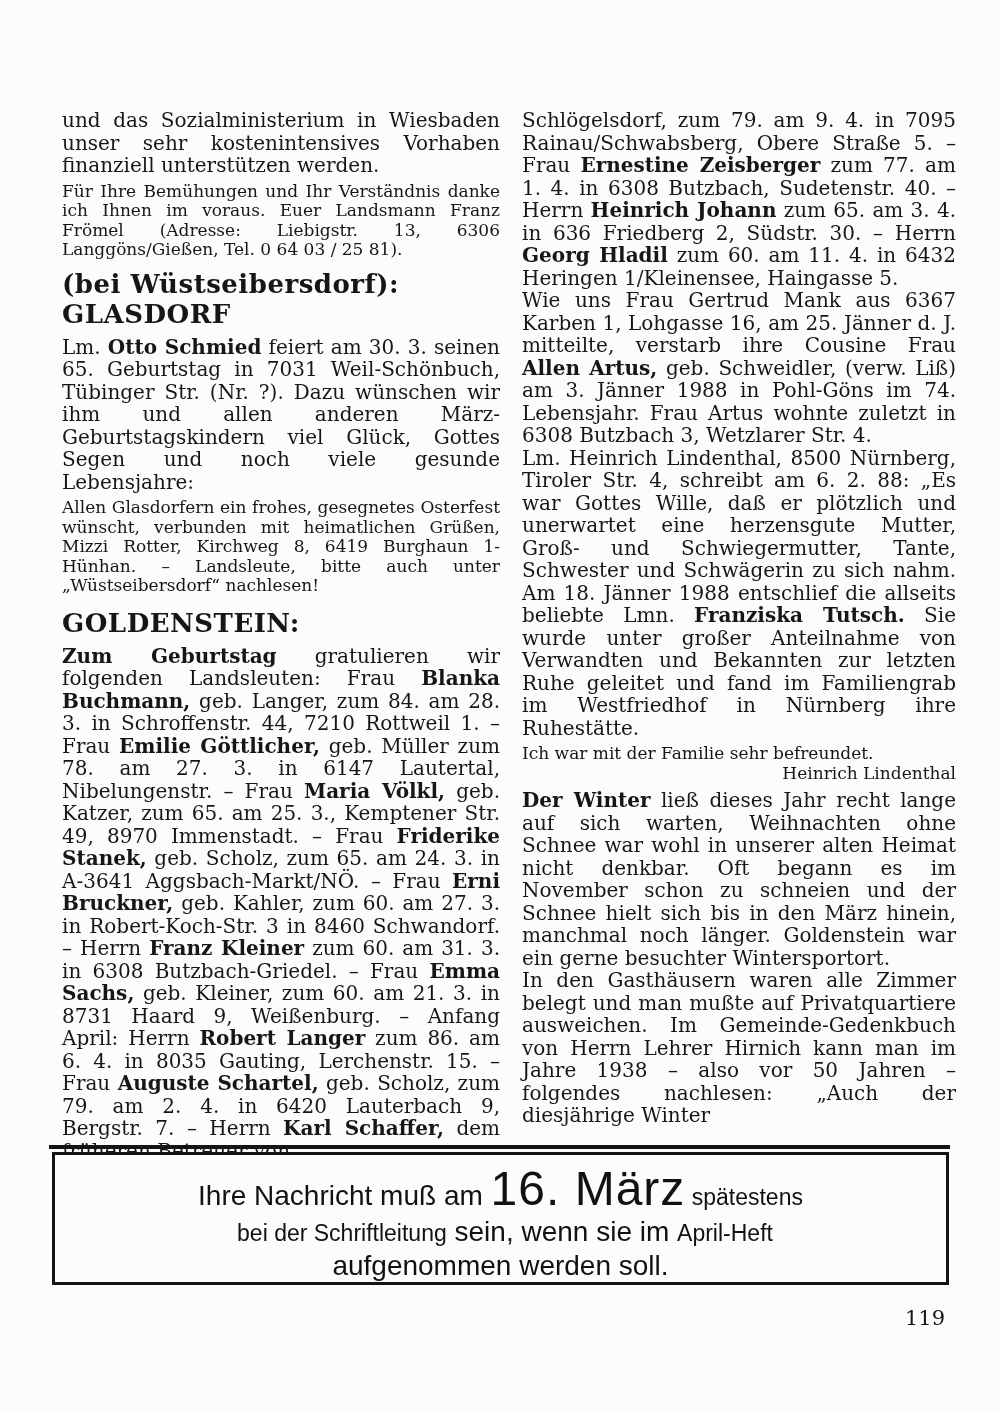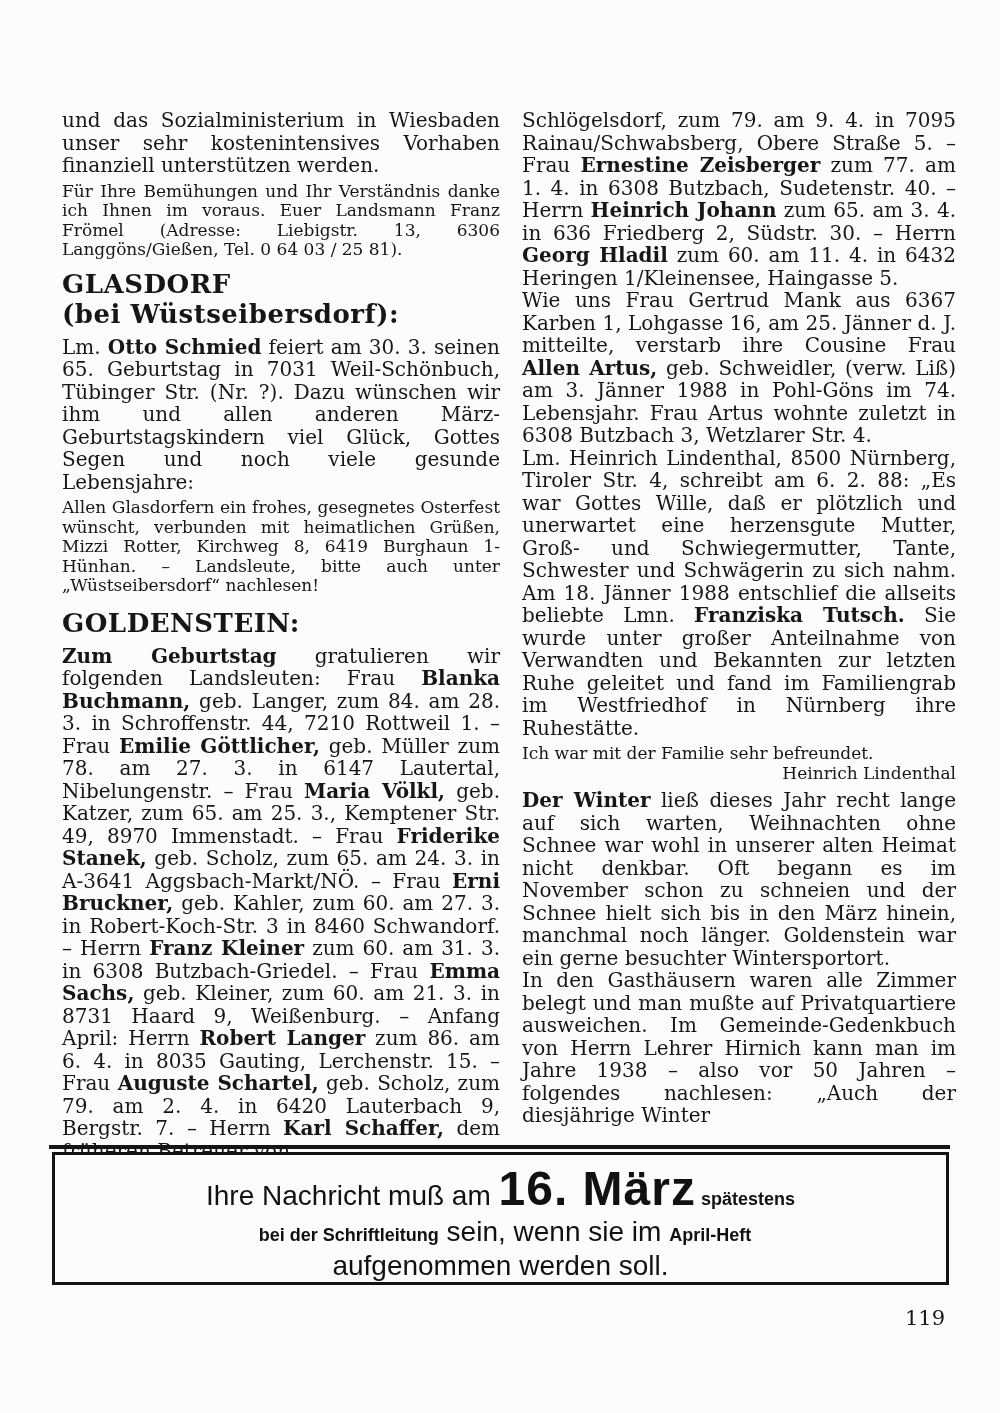--- a/index.html
+++ b/index.html
@@ -49,41 +49,41 @@
     background:#fcfcfa;
     text-align:center;
     font-family:"Liberation Sans", sans-serif;
     color:#111111;
     padding-top:7px;
   }
   .nb-line1 { height:53px; line-height:53px; white-space:nowrap; }
   .nb-line2 { height:34px; line-height:34px; white-space:nowrap;padding-left:9px; }
   .nb-line3 { height:34px; line-height:34px; }
   .nb-reg  { font-size:28px; font-weight:400; }
-  .nb-bold { font-size:18px; font-weight:700; }
-  .nb-date { font-size:48px; font-weight:700; letter-spacing:1px; }
+  .nb-bold { font-size:23px; font-weight:400; }
+  .nb-date { font-size:48px; font-weight:400; letter-spacing:1px; }
 
   .page-number {
     position:absolute; right:55px; top:1306px;
     font-family:"DejaVu Serif", serif;
     font-size:21px; color:#161616;
     text-align:left;
   }
 </style>
 </head>
 <body>
 
 <div class="page">
 
   <div class="col col-left">
     <p class="body">und das Sozialministerium in Wiesbaden unser sehr kostenintensives Vorhaben finanziell unterstützen werden.</p>
     <div class="note">Für Ihre Bemühungen und Ihr Verständnis danke ich Ihnen im voraus. Euer Landsmann Franz Frömel (Adresse: Liebigstr. 13, 6306 Langgöns/Gießen, Tel. 0 64 03 / 25 81).</div>
     <h2 class="heading">
+      <span class="hline">(bei Wüstseibersdorf):</span>
       <span class="hline">GLASDORF</span>
-      <span class="hline">(bei Wüstseibersdorf):</span>
     </h2>
     <p class="body"><span>Lm. </span><span style="font-weight: bold;">Otto Schmied</span><span> feiert am 30. 3. seinen 65. Geburtstag in 7031 Weil-Schönbuch, Tübinger Str. (Nr. ?). Dazu wünschen wir ihm und allen anderen März-Geburtstagskindern viel Glück, Gottes Segen und noch viele gesunde Lebensjahre:</span></p>
     <div class="note">Allen Glasdorfern ein frohes, gesegnetes Osterfest wünscht, verbunden mit heimatlichen Grüßen, Mizzi Rotter, Kirchweg 8, 6419 Burghaun 1-Hünhan. – Landsleute, bitte auch unter „Wüstseibersdorf“ nachlesen!</div>
     <h2 class="heading mt-lg">GOLDENSTEIN:</h2>
     <p class="body"><span style="font-weight: bold;">Zum Geburtstag</span><span> gratulieren wir folgenden Landsleuten: Frau </span><span style="font-weight: bold;">Blanka Buchmann,</span><span> geb. Langer, zum 84. am 28. 3. in Schroffenstr. 44, 7210 Rottweil 1. – Frau </span><span style="font-weight: bold;">Emilie Göttlicher,</span><span> geb. Müller zum 78. am 27. 3. in 6147 Lautertal, Nibelungenstr. – Frau </span><span style="font-weight: bold;">Maria Völkl,</span><span> geb. Katzer, zum 65. am 25. 3., Kemptener Str. 49, 8970 Immenstadt. – Frau </span><span style="font-weight: bold;">Friderike Stanek,</span><span> geb. Scholz, zum 65. am 24. 3. in A-3641 Aggsbach-Markt/NÖ. – Frau </span><span style="font-weight: bold;">Erni Bruckner,</span><span> geb. Kahler, zum 60. am 27. 3. in Robert-Koch-Str. 3 in 8460 Schwandorf. – Herrn </span><span style="font-weight: bold;">Franz Kleiner</span><span> zum 60. am 31. 3. in 6308 Butzbach-Griedel. – Frau </span><span style="font-weight: bold;">Emma Sachs,</span><span> geb. Kleiner, zum 60. am 21. 3. in 8731 Haard 9, Weißenburg. – Anfang April: Herrn </span><span style="font-weight: bold;">Robert Langer</span><span> zum 86. am 6. 4. in 8035 Gauting, Lerchenstr. 15. – Frau </span><span style="font-weight: bold;">Auguste Schartel,</span><span> geb. Scholz, zum 79. am 2. 4. in 6420 Lauterbach 9, Bergstr. 7. – Herrn </span><span style="font-weight: bold;">Karl Schaffer,</span><span> dem früheren Betreuer von</span></p>
   </div>
 
   <div class="col col-right">
     <p class="body"><span>Schlögelsdorf, zum 79. am 9. 4. in 7095 Rainau/Schwabsberg, Obere Straße 5. – Frau </span><span style="font-weight: bold;">Ernestine Zeisberger</span><span> zum 77. am 1. 4. in 6308 Butzbach, Sudetenstr. 40. – Herrn </span><span style="font-weight: bold;">Heinrich Johann</span><span> zum 65. am 3. 4. in 636 Friedberg 2, Südstr. 30. – Herrn </span><span style="font-weight: bold;">Georg Hladil</span><span> zum 60. am 11. 4. in 6432 Heringen 1/Kleinensee, Haingasse 5.</span></p>
     <p class="body"><span>Wie uns Frau Gertrud Mank aus 6367 Karben 1, Lohgasse 16, am 25. Jänner d. J. mitteilte, verstarb ihre Cousine Frau </span><span style="font-weight: bold;">Allen Artus,</span><span> geb. Schweidler, (verw. Liß) am 3. Jänner 1988 in Pohl-Göns im 74. Lebensjahr. Frau Artus wohnte zuletzt in 6308 Butzbach 3, Wetzlarer Str. 4.</span></p>

